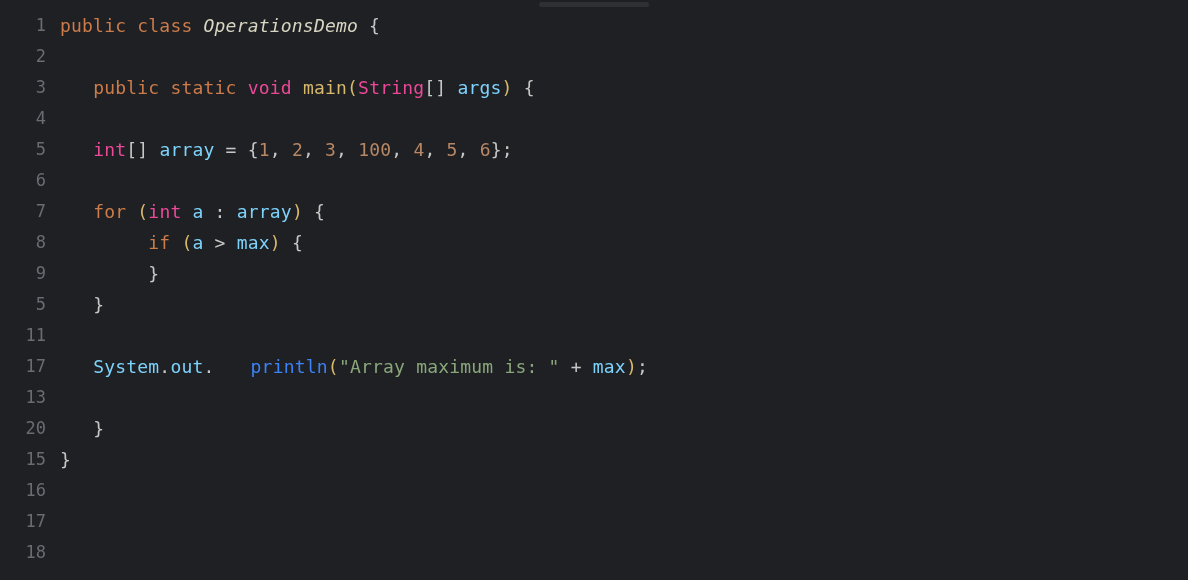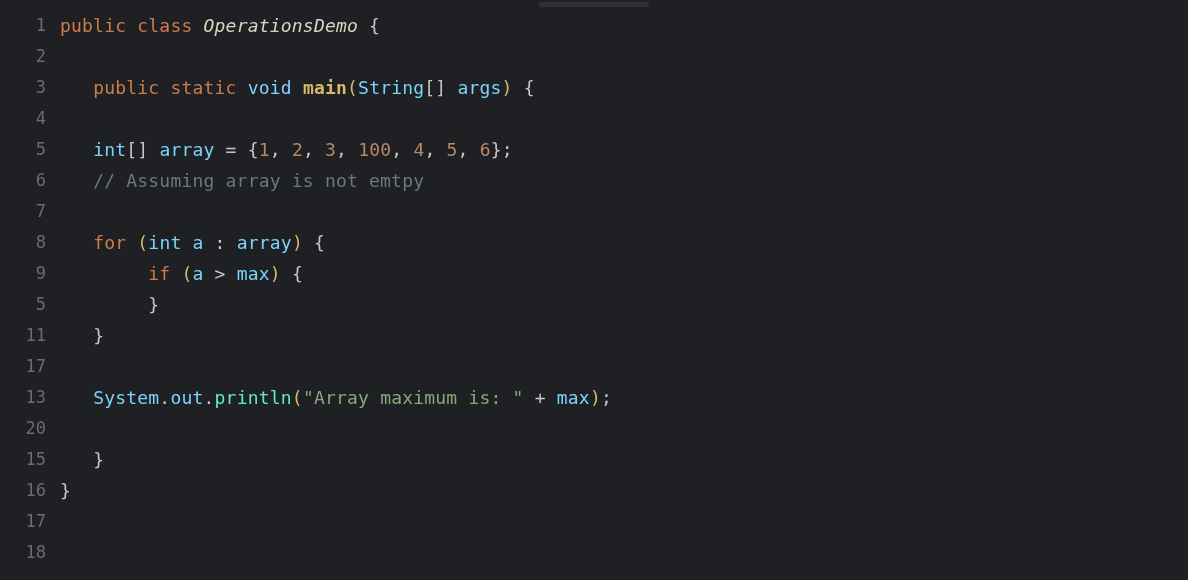--- a/index.html
+++ b/index.html
@@ -36,24 +36,24 @@
     flex: 1;
     color: #c5c8c6;
   }
   .code .line {
     line-height: 31px;
     height: 31px;
     white-space: pre;
     letter-spacing: 0.2px;
   }
   .tok-keyword   { color: #cc7b4a; }
-  .tok-type      { color: #7dd3fc; }
+  .tok-type      { color: #ec4899; }
   .tok-classname { color: #d8d6c2; font-style: italic; }
-  .tok-method    { color: #d7b96b; font-weight: bold; }
-  .tok-call      { color: #5eead4; }
+  .tok-method    { color: #d7b96b; }
+  .tok-call      { color: #3b82f6; margin-left: 36px; }
   .tok-ident     { color: #7dd3fc; }
   .tok-punct     { color: #c5c8c6; }
   .tok-paren     { color: #d7b96b; }
   .tok-brace     { color: #c5c8c6; }
   .tok-brack     { color: #c5c8c6; }
   .tok-op        { color: #c5c8c6; }
   .tok-number    { color: #b88764; }
   .tok-string    { color: #8aa77b; }
   .tok-comment   { color: #6e7680; font-style: normal; }
   .notch {
@@ -93,21 +93,20 @@
       <div class="ln">16</div>
       <div class="ln">17</div>
       <div class="ln">18</div>
     </div>
   <div class="code">
       <div class="line"><span class="tok-keyword">public</span> <span class="tok-keyword">class</span> <span class="tok-classname">OperationsDemo</span> <span class="tok-brace">{</span></div>
       <div class="line"></div>
       <div class="line">   <span class="tok-keyword">public</span> <span class="tok-keyword">static</span> <span class="tok-type">void</span> <span class="tok-method">main</span><span class="tok-paren">(</span><span class="tok-type">String</span><span class="tok-brack">[]</span> <span class="tok-ident">args</span><span class="tok-paren">)</span> <span class="tok-brace">{</span></div>
       <div class="line"></div>
       <div class="line">   <span class="tok-type">int</span><span class="tok-brack">[]</span> <span class="tok-ident">array</span> <span class="tok-op">=</span> <span class="tok-brace">{</span><span class="tok-number">1</span><span class="tok-punct">,</span> <span class="tok-number">2</span><span class="tok-punct">,</span> <span class="tok-number">3</span><span class="tok-punct">,</span> <span class="tok-number">100</span><span class="tok-punct">,</span> <span class="tok-number">4</span><span class="tok-punct">,</span> <span class="tok-number">5</span><span class="tok-punct">,</span> <span class="tok-number">6</span><span class="tok-brace">}</span><span class="tok-punct">;</span></div>
-      <div class="line">   <span class="tok-comment">// Assuming array is not emtpy</span></div>
       <div class="line"></div>
       <div class="line">   <span class="tok-keyword">for</span> <span class="tok-paren">(</span><span class="tok-type">int</span> <span class="tok-ident">a</span> <span class="tok-op">:</span> <span class="tok-ident">array</span><span class="tok-paren">)</span> <span class="tok-brace">{</span></div>
       <div class="line">        <span class="tok-keyword">if</span> <span class="tok-paren">(</span><span class="tok-ident">a</span> <span class="tok-op">&gt;</span> <span class="tok-ident">max</span><span class="tok-paren">)</span> <span class="tok-brace">{</span></div>
       <div class="line">        <span class="tok-brace">}</span></div>
       <div class="line">   <span class="tok-brace">}</span></div>
       <div class="line"></div>
       <div class="line">   <span class="tok-ident">System</span><span class="tok-punct">.</span><span class="tok-ident">out</span><span class="tok-punct">.</span><span class="tok-call">println</span><span class="tok-paren">(</span><span class="tok-string">"Array maximum is: "</span> <span class="tok-op">+</span> <span class="tok-ident">max</span><span class="tok-paren">)</span><span class="tok-punct">;</span></div>
       <div class="line"></div>
       <div class="line">   <span class="tok-brace">}</span></div>
       <div class="line"><span class="tok-brace">}</span></div>

